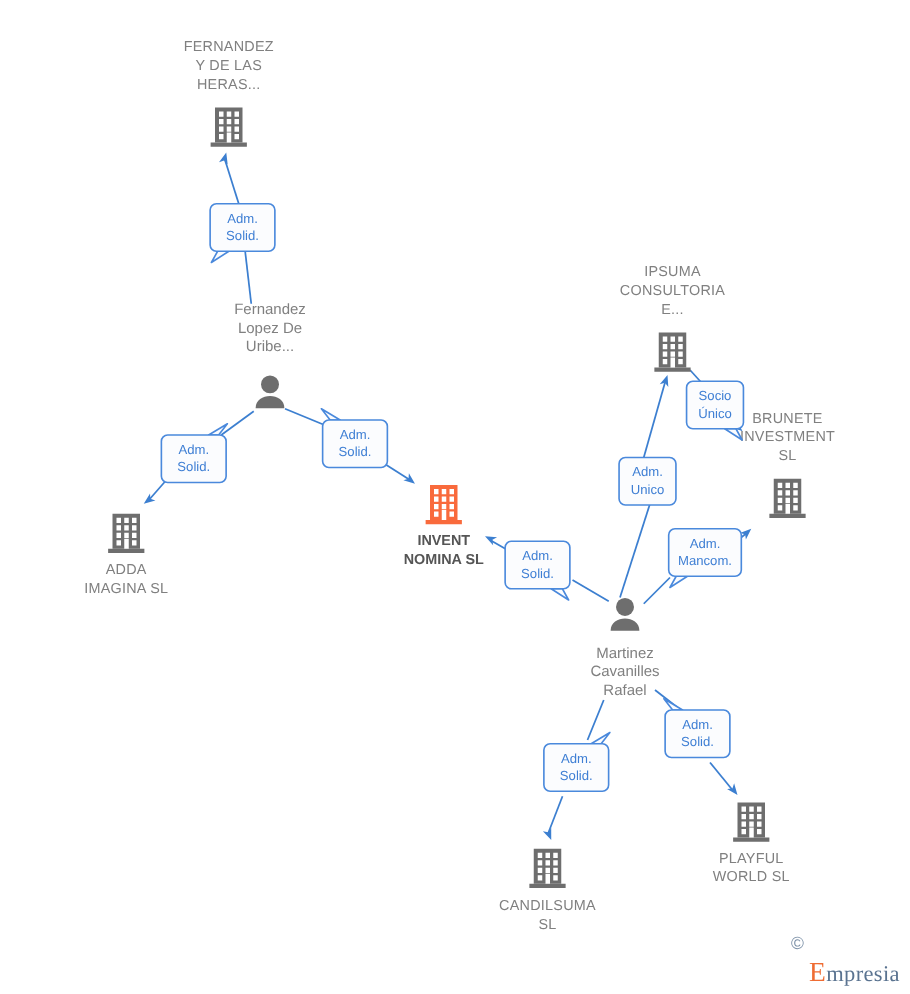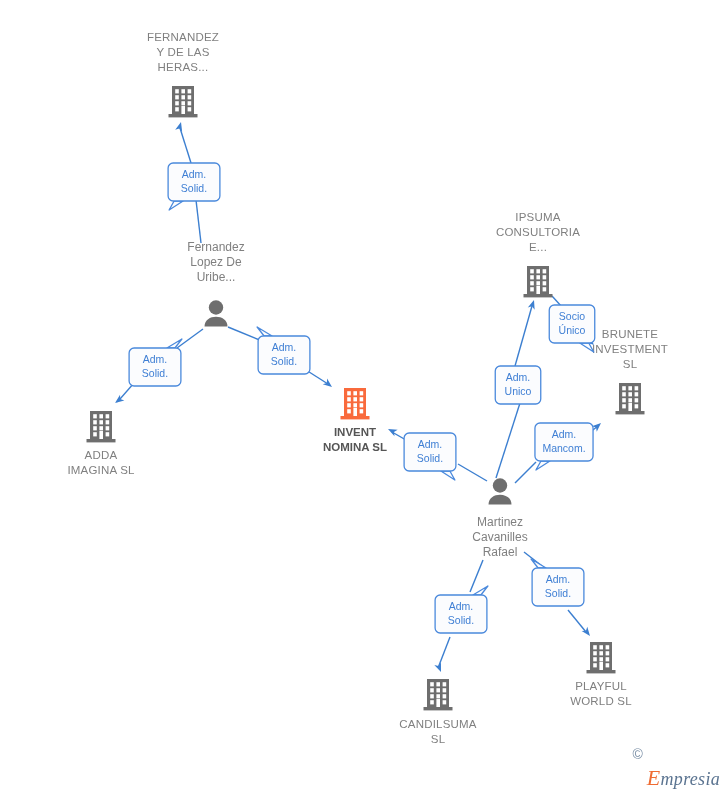--- a/index.html
+++ b/index.html
@@ -52,21 +52,21 @@
   #watermark{
     position:absolute;right:8px;bottom:6px;
     display:flex;align-items:center;gap:4px;
     user-select:none;
   }
   #watermark .wm-c{
     color:#7a8fa6;font-size:14px;line-height:1;
   }
   #watermark .wm-word{
     font-family:"Liberation Serif","DejaVu Serif",serif;
-    font-style:italic;font-size:18px;line-height:1;
+    font-size:18px;line-height:1;
     color:#5a7390;letter-spacing:.3px;margin-top:48px;
   }
   #watermark .wm-word .wm-cap{ color:#ef6c33;font-size:22px; }
 </style>
 </head>
 <body>
 
 <svg id="graph" viewBox="0 0 728 795">
   <g id="edges-layer">
       <g>

